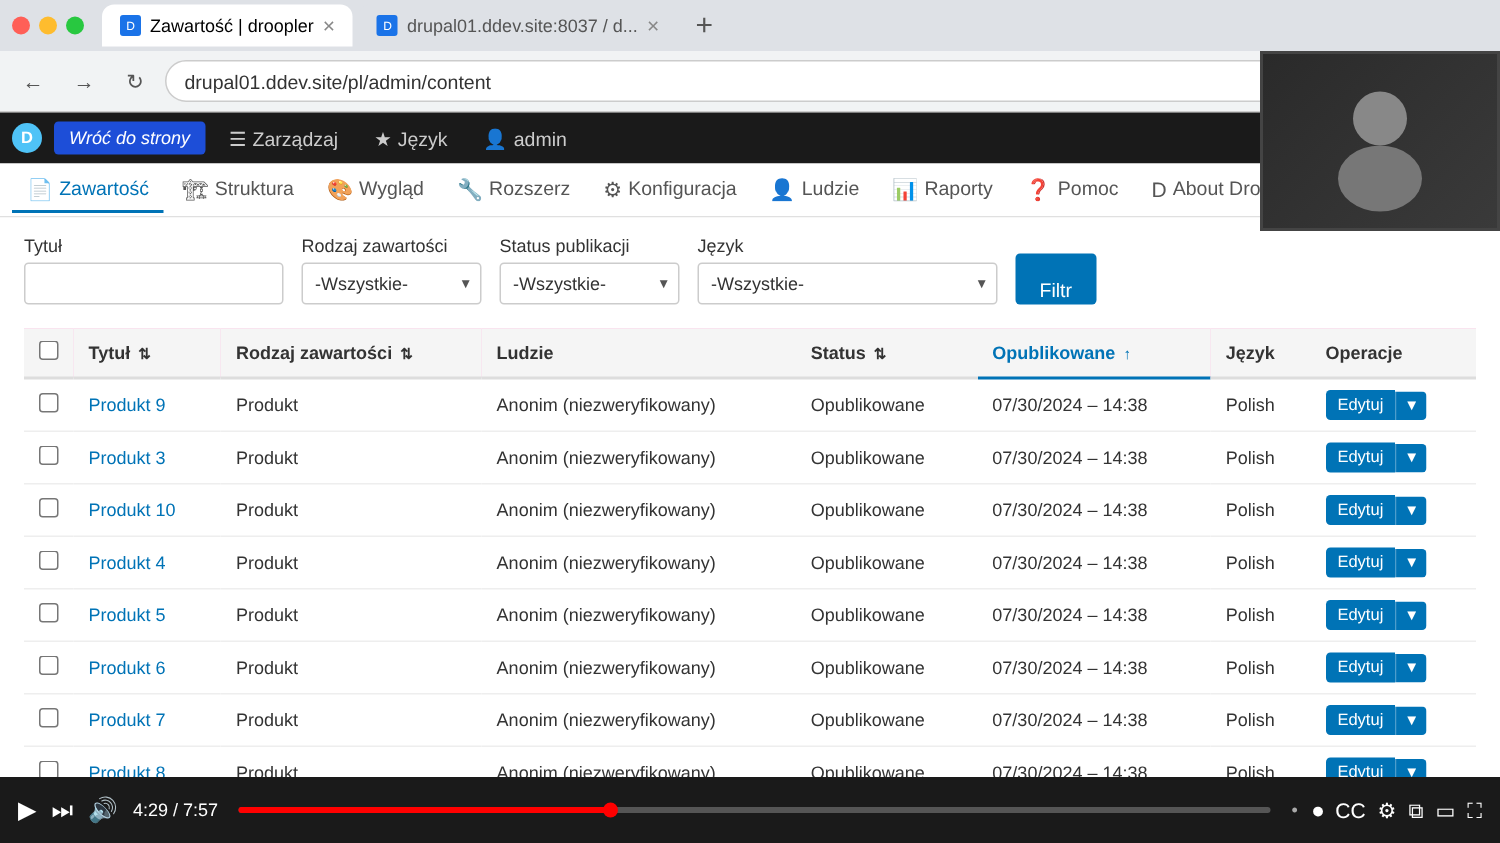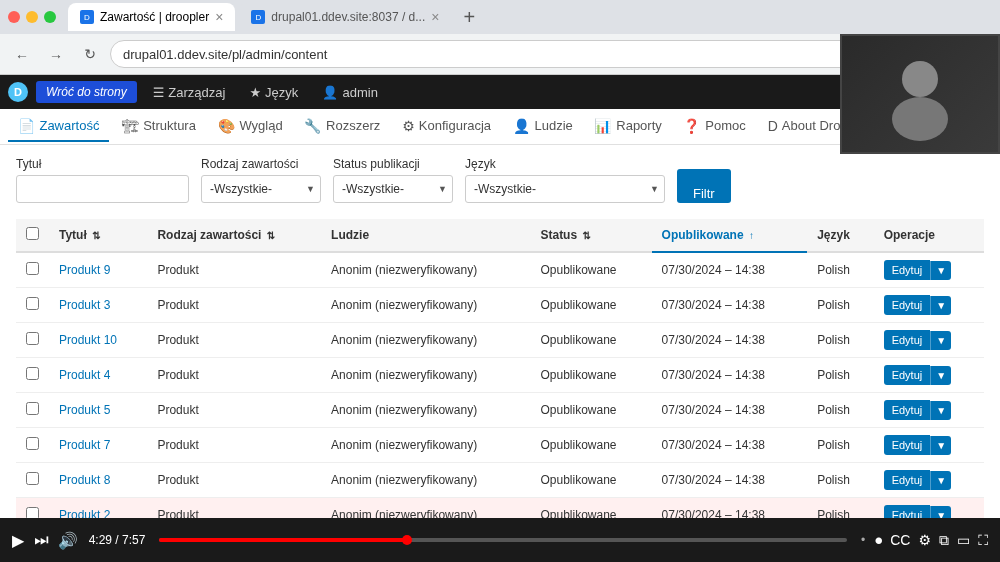--- a/index.html
+++ b/index.html
@@ -348,20 +348,39 @@
         <button class="edit-btn">Edytuj</button>
         <button class="edit-dropdown">▼</button>
       </div>
     </td>
   </tr>
         <tr>
     <td>
       <input type="checkbox" style="">
     </td>
     <td>
+      <a href="#" class="link">Produkt 6</a>
+    </td>
+    <td>Produkt</td>
+    <td>Anonim (niezweryfikowany)</td>
+    <td>Opublikowane</td>
+    <td>07/30/2024 – 14:38</td>
+    <td>Polish</td>
+    <td>
+      <div class="edit-group">
+        <button class="edit-btn">Edytuj</button>
+        <button class="edit-dropdown">▼</button>
+      </div>
+    </td>
+  </tr>
+        <tr>
+    <td>
+      <input type="checkbox" style="">
+    </td>
+    <td>
       <a href="#" class="link">Produkt 7</a>
     </td>
     <td>Produkt</td>
     <td>Anonim (niezweryfikowany)</td>
     <td>Opublikowane</td>
     <td>07/30/2024 – 14:38</td>
     <td>Polish</td>
     <td>
       <div class="edit-group">
         <button class="edit-btn">Edytuj</button>

